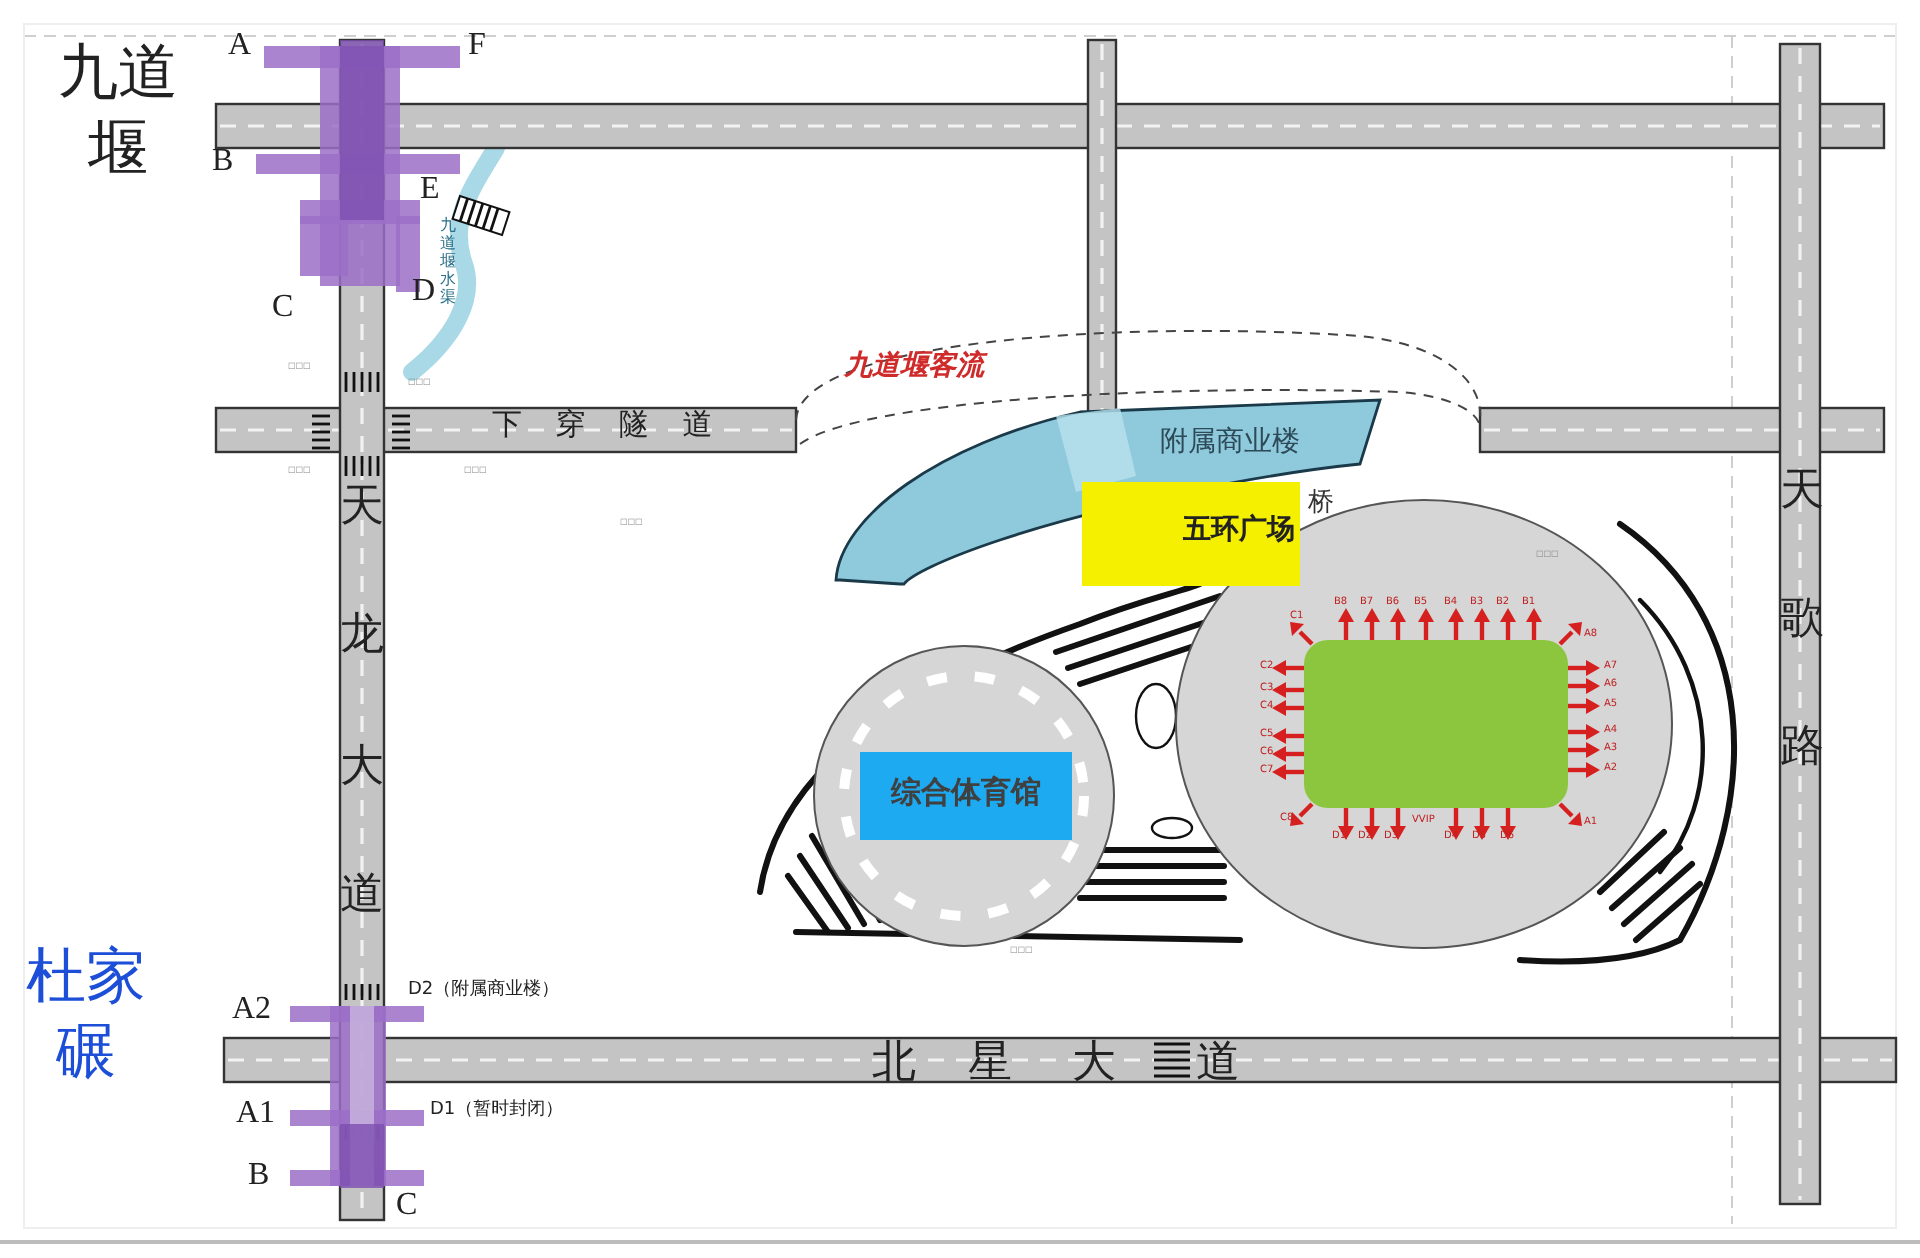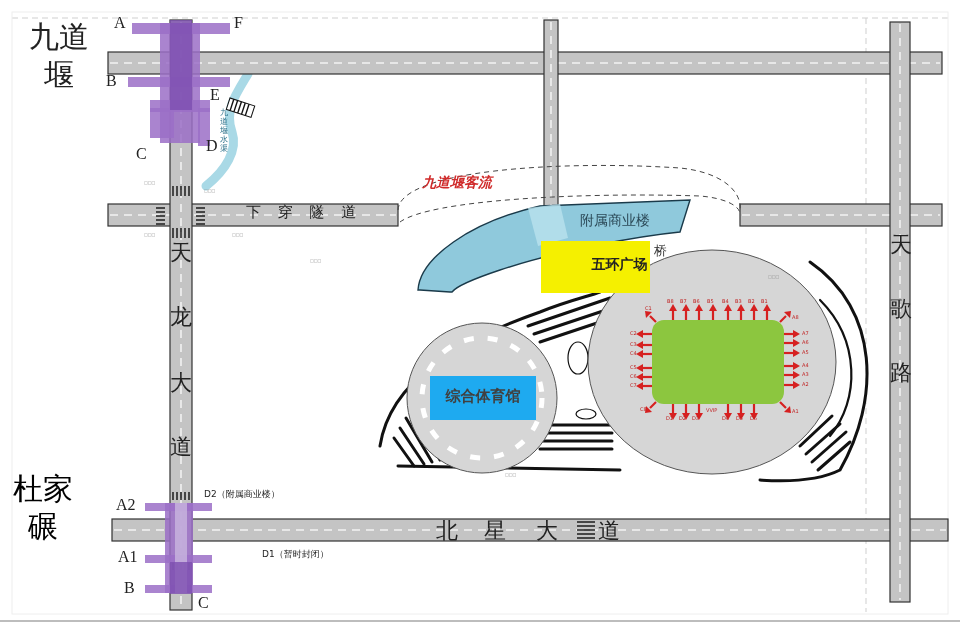--- a/index.html
+++ b/index.html
@@ -270,21 +270,21 @@
     <text x="232" y="236" class="tiny">□□□</text>
     <text x="310" y="262" class="tiny">□□□</text>
     <text x="768" y="278" class="tiny">□□□</text>
     <text x="505" y="476" class="tiny">□□□</text>
   </g>
 </svg>
 
 <div style="position:absolute;left:0;top:0;width:960px;height:629px;pointer-events:none;">
 
   <div data-interactable="false" style="position:absolute;left:22px;top:18px;width:74px;font-size:30px;line-height:38px;color:#222;text-align:center;font-family:'DejaVu Serif',serif;">九道堰</div>
-  <div data-interactable="false" style="position:absolute;left:6px;top:470px;width:74px;font-size:30px;line-height:38px;color:#000000;text-align:center;font-family:'DejaVu Serif',serif;">杜家碾</div>
+  <div data-interactable="false" style="position:absolute;left:6px;top:470px;width:74px;font-size:30px;line-height:38px;color:#1d4ed8;text-align:center;font-family:'DejaVu Serif',serif;">杜家碾</div>
 
   <div data-interactable="false" style="position:absolute;left:246px;top:203px;font-size:15px;color:#222;letter-spacing:6px;font-family:'DejaVu Serif',serif;white-space:pre;">下 穿 隧 道</div>
 
   <div data-interactable="false" style="position:absolute;left:166px;top:238px;width:30px;font-size:22px;color:#222;text-align:center;font-family:'DejaVu Serif',serif;">
     <div style="height:64px;">天</div>
     <div style="height:66px;">龙</div>
     <div style="height:64px;">大</div>
     <div>道</div>
   </div>
 
@@ -308,21 +308,21 @@
   <div data-interactable="false" style="position:absolute;left:106px;top:72px;font-size:16px;color:#222;font-family:'Liberation Serif',serif;">B</div>
   <div data-interactable="false" style="position:absolute;left:210px;top:86px;font-size:16px;color:#222;font-family:'Liberation Serif',serif;">E</div>
   <div data-interactable="false" style="position:absolute;left:136px;top:145px;font-size:16px;color:#222;font-family:'Liberation Serif',serif;">C</div>
   <div data-interactable="false" style="position:absolute;left:206px;top:137px;font-size:16px;color:#222;font-family:'Liberation Serif',serif;">D</div>
 
   <div data-interactable="false" style="position:absolute;left:116px;top:496px;font-size:16px;color:#222;font-family:'Liberation Serif',serif;">A2</div>
   <div data-interactable="false" style="position:absolute;left:118px;top:548px;font-size:16px;color:#222;font-family:'Liberation Serif',serif;">A1</div>
   <div data-interactable="false" style="position:absolute;left:124px;top:579px;font-size:16px;color:#222;font-family:'Liberation Serif',serif;">B</div>
   <div data-interactable="false" style="position:absolute;left:198px;top:594px;font-size:16px;color:#222;font-family:'Liberation Serif',serif;">C</div>
   <div data-interactable="false" style="position:absolute;left:204px;top:488px;font-size:9px;color:#222;font-family:'DejaVu Sans',sans-serif;white-space:nowrap;">D2（附属商业楼）</div>
-  <div data-interactable="false" style="position:absolute;left:215px;top:548px;font-size:9px;color:#222;font-family:'DejaVu Sans',sans-serif;white-space:nowrap;margin-left:47px;">D1（暂时封闭）</div>
+  <div data-interactable="false" style="position:absolute;left:215px;top:548px;font-size:9px;color:#222;font-family:'DejaVu Sans',sans-serif;white-space:nowrap;">D1（暂时封闭）</div>
 
   <div data-interactable="false" style="position:absolute;left:422px;top:174px;font-size:14px;font-weight:bold;color:#d02b2b;font-family:'DejaVu Serif',serif;font-style:italic;">九道堰客流</div>
 
   <div data-interactable="false" style="position:absolute;left:580px;top:212px;font-size:14px;color:#2c4a58;font-family:Liberation Serif, serif;">附属商业楼</div>
   <div data-interactable="false" style="position:absolute;left:654px;top:242px;font-size:13px;color:#333;font-family:'DejaVu Serif',serif;">桥</div>
   <div data-interactable="false" style="position:absolute;left:541px;top:256px;width:109px;text-align:center;font-size:14px;font-weight:bold;color:#222;font-family:'DejaVu Serif',serif;margin-left:24px;">五环广场</div>
   <div data-interactable="false" style="position:absolute;left:430px;top:387px;width:106px;text-align:center;font-size:15px;font-weight:bold;color:#404040;font-family:'DejaVu Serif',serif;">综合体育馆</div>
 
   <div data-interactable="false" style="position:absolute;left:667px;top:298px;width:110px;height:8px;font-size:5px;color:#c02020;font-family:'DejaVu Sans',sans-serif;">
     <span style="position:absolute;left:0;">B8</span>

